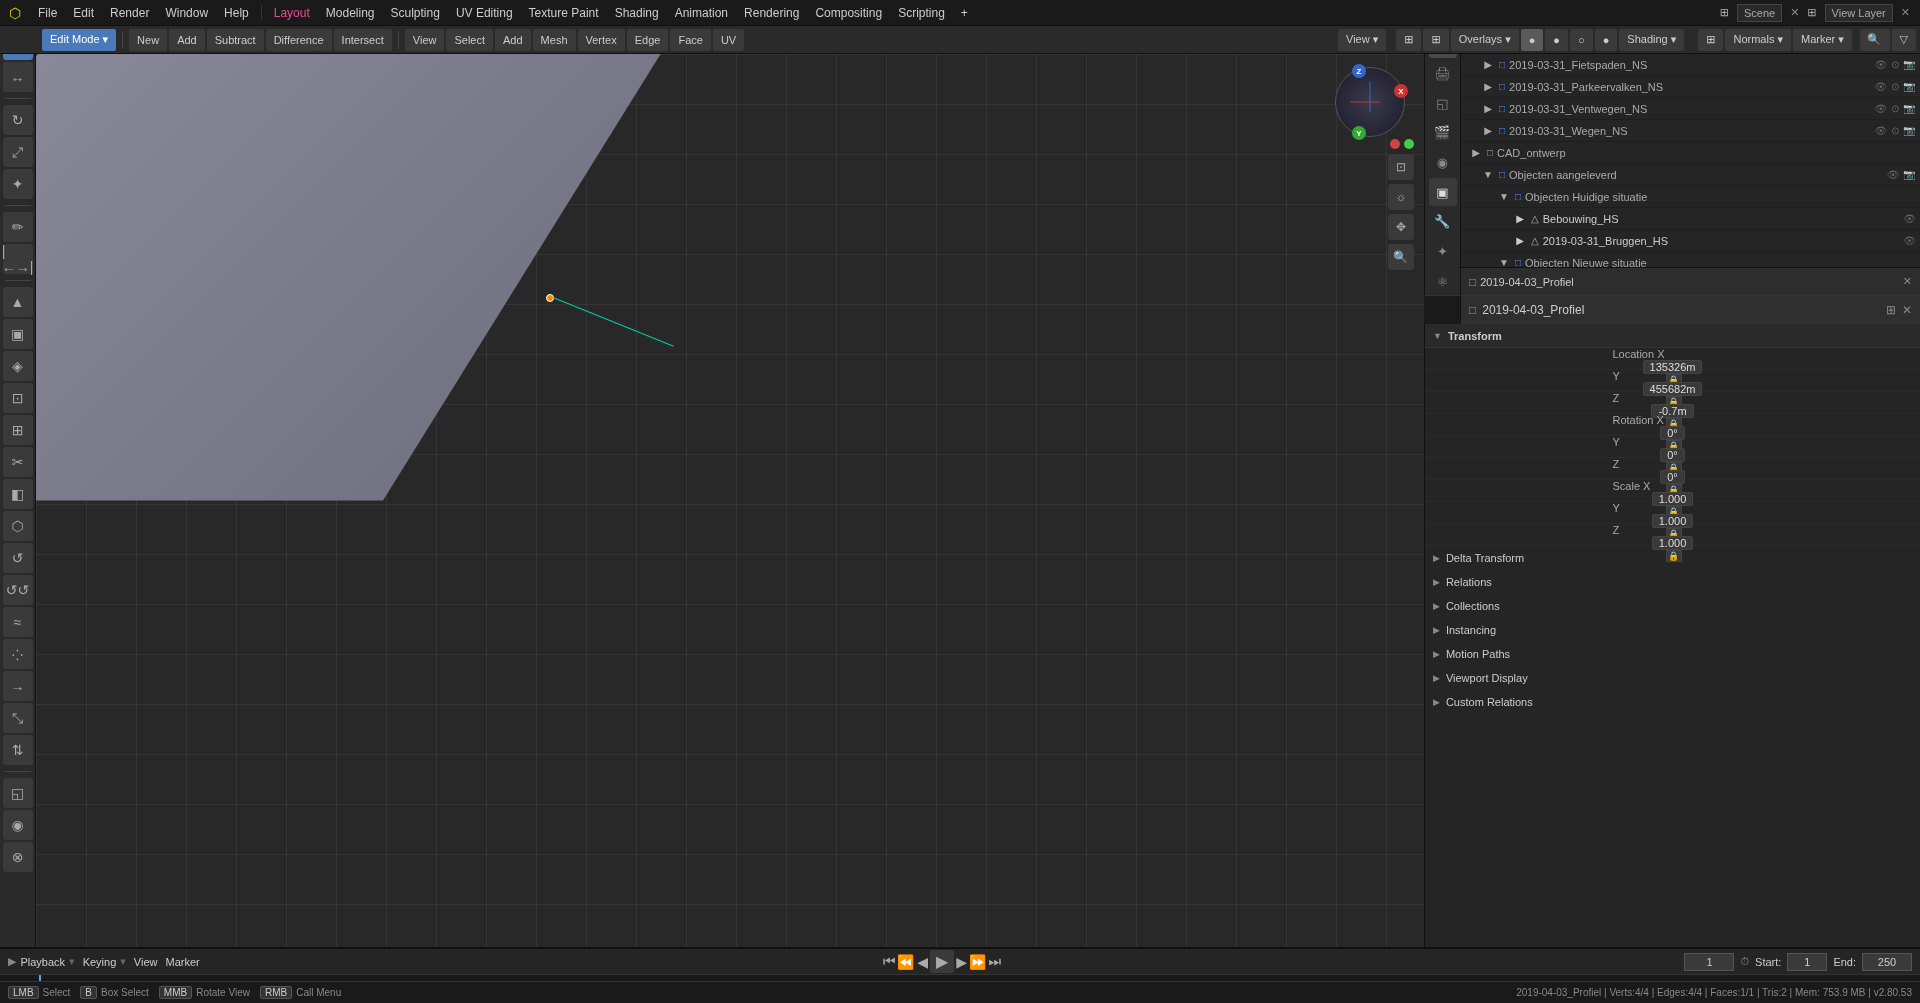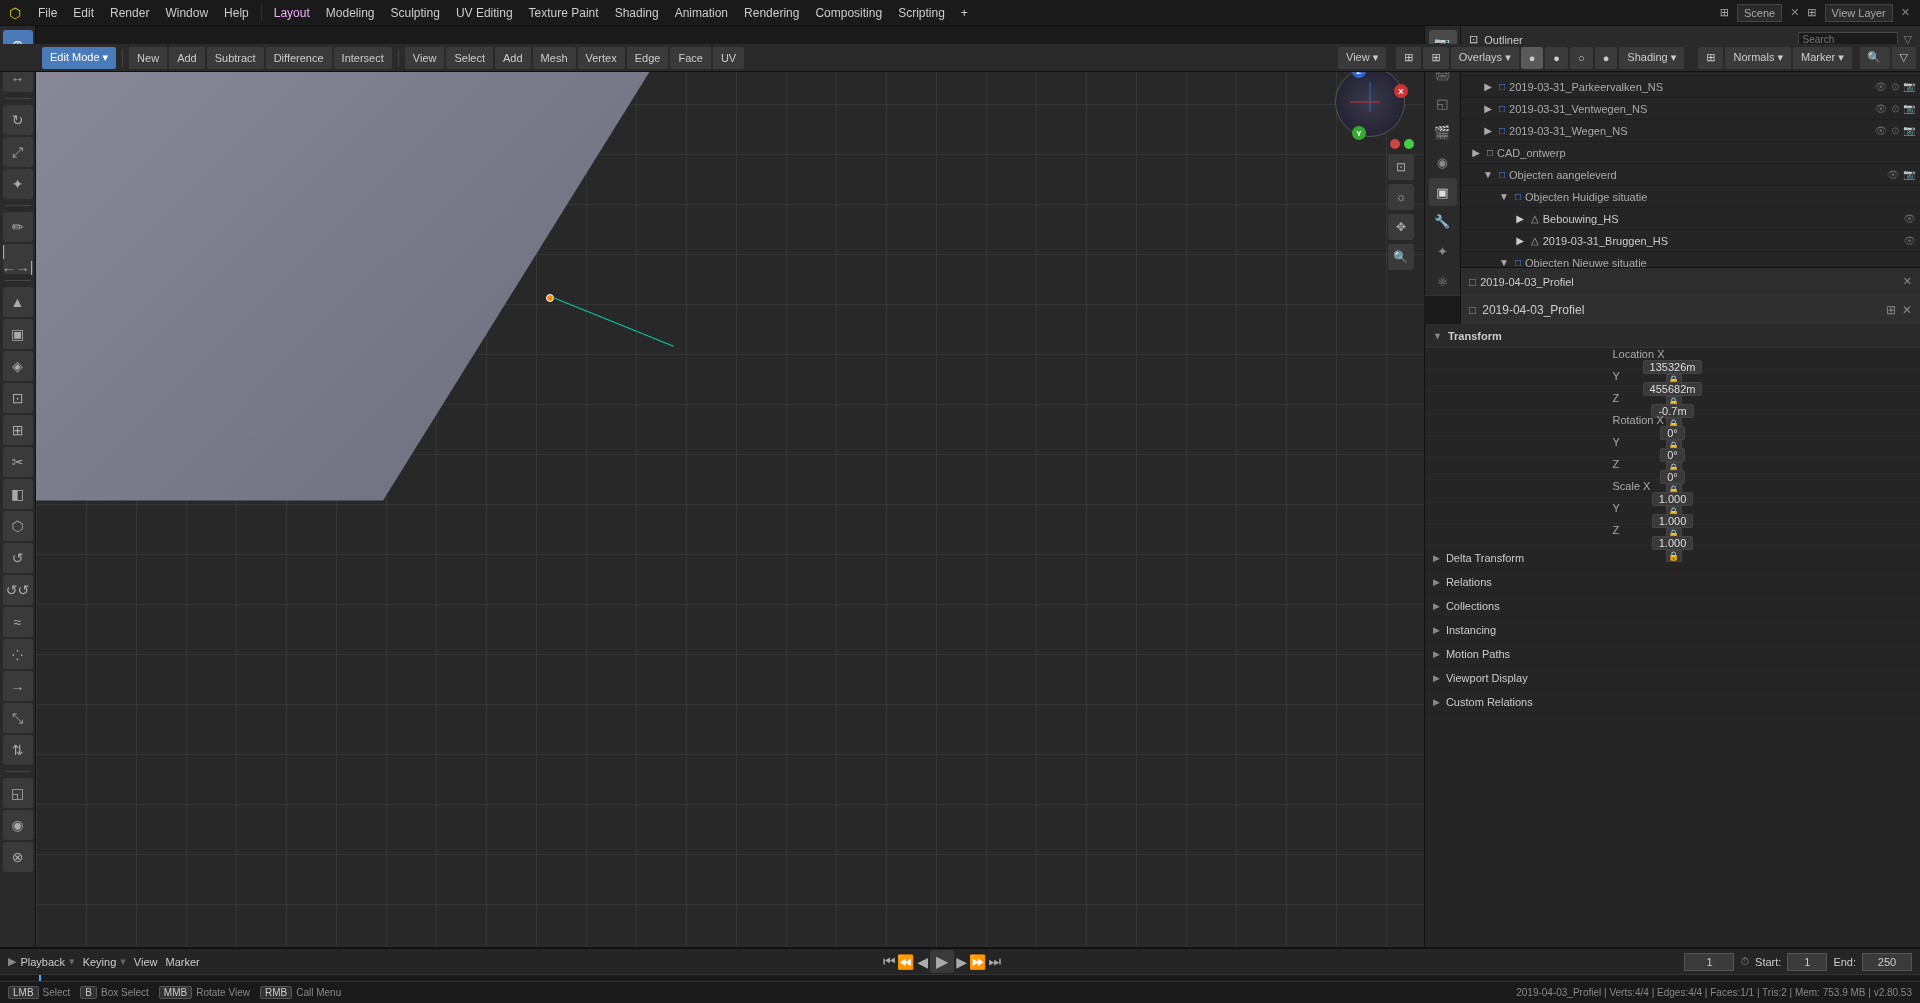--- a/index.html
+++ b/index.html
@@ -93,21 +93,20 @@
       left: 36px;
       height: 28px;
       right: 0;
       background: #2a2a2a;
       border-bottom: 1px solid #111;
       display: flex;
       align-items: center;
       padding: 0 4px;
       gap: 2px;
       z-index: 50;
-      margin-top: 18px;
     }
     .tb-btn {
       padding: 2px 8px;
       background: #3a3a3a;
       border: none;
       color: #ccc;
       font-size: 11px;
       cursor: pointer;
       border-radius: 2px;
       height: 22px;
@@ -366,21 +365,21 @@
 <body>
 
 <div id="top-menu">
   <div class="top-menu-icon">⬡</div>
   <div class="top-menu-item">File</div>
   <div class="top-menu-item">Edit</div>
   <div class="top-menu-item">Render</div>
   <div class="top-menu-item">Window</div>
   <div class="top-menu-item">Help</div>
   <div class="top-menu-separator"></div>
-  <div class="top-menu-item" style="color:#f0abfc;">Layout</div>
+  <div class="top-menu-item" style="color:#ec4899;">Layout</div>
   <div class="top-menu-item">Modeling</div>
   <div class="top-menu-item">Sculpting</div>
   <div class="top-menu-item">UV Editing</div>
   <div class="top-menu-item">Texture Paint</div>
   <div class="top-menu-item">Shading</div>
   <div class="top-menu-item">Animation</div>
   <div class="top-menu-item">Rendering</div>
   <div class="top-menu-item">Compositing</div>
   <div class="top-menu-item">Scripting</div>
   <div class="top-menu-item">+</div>

